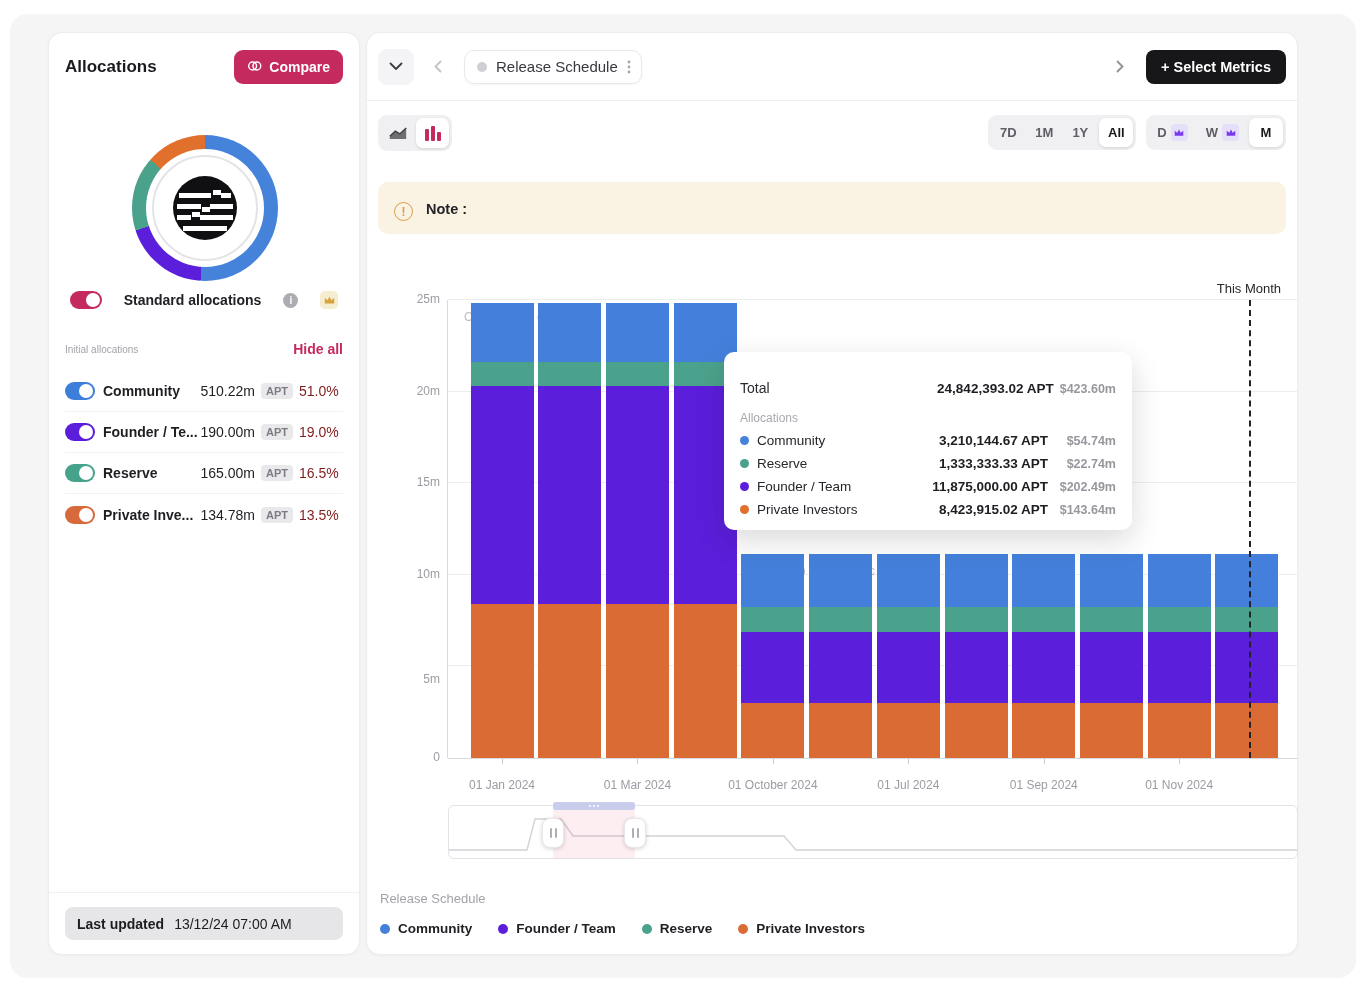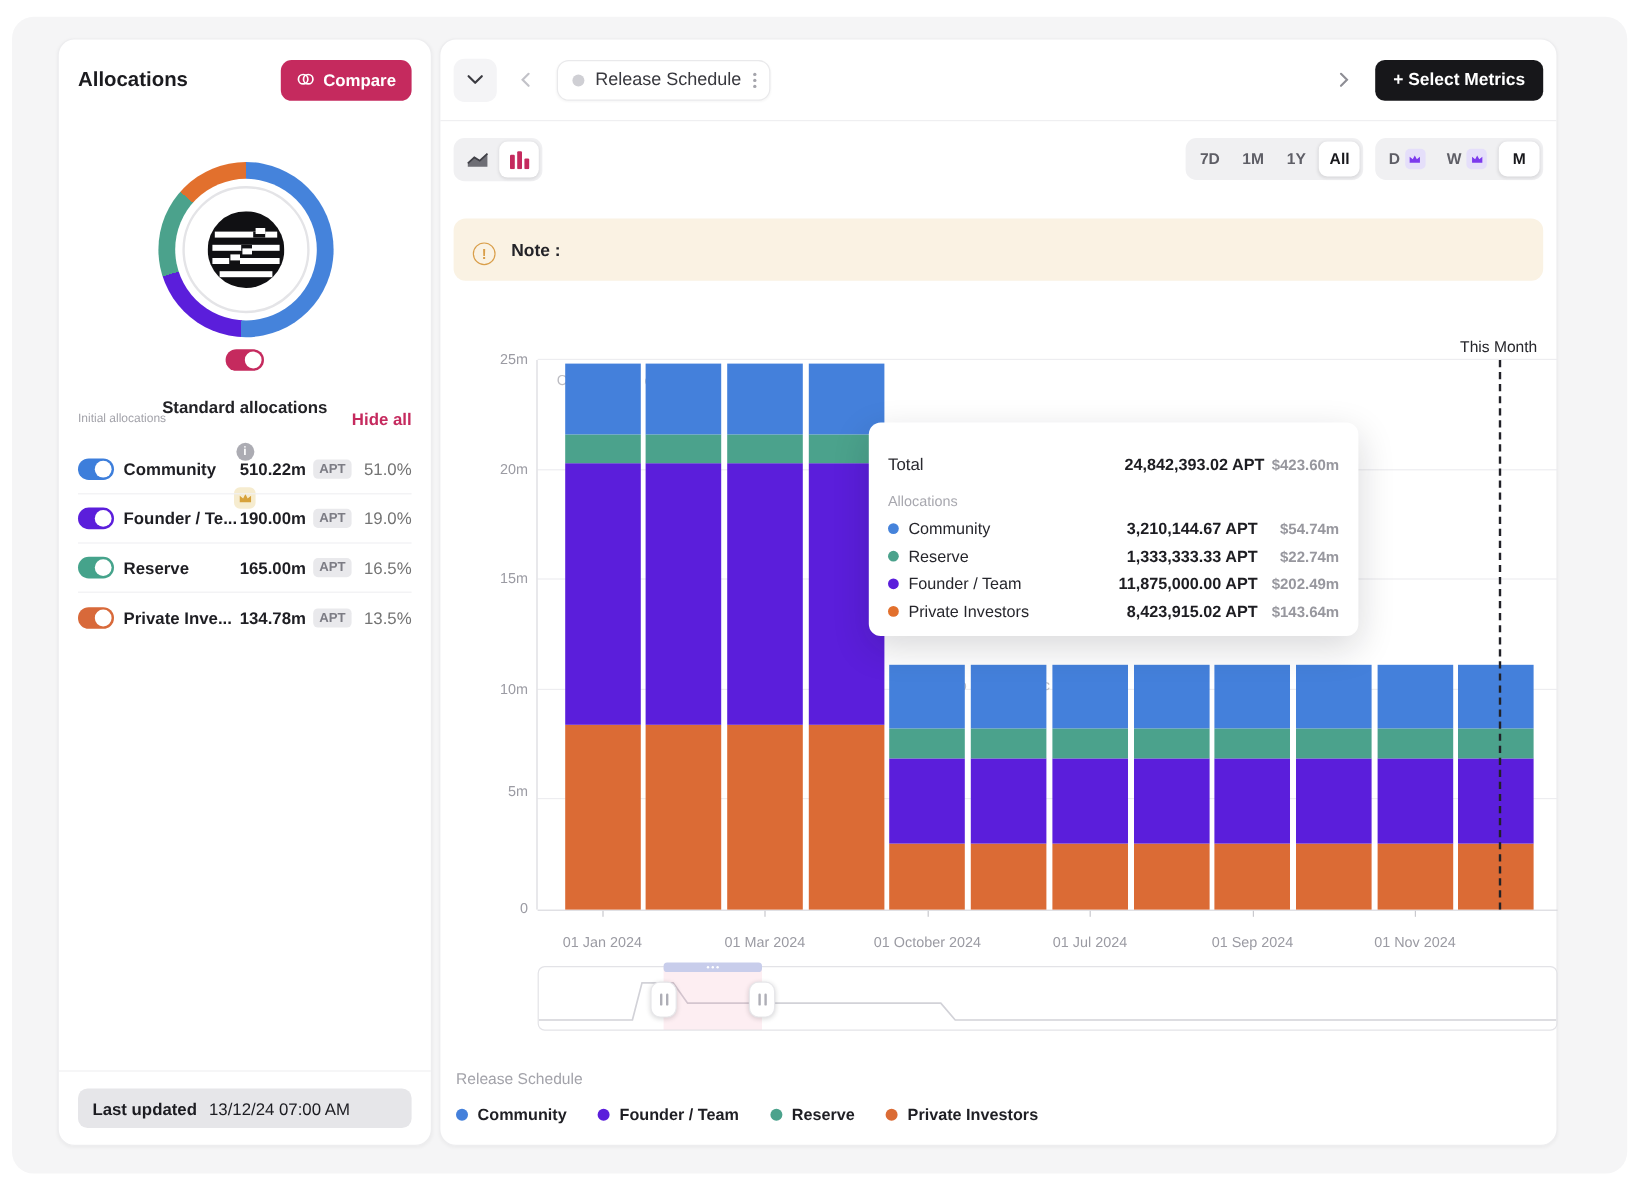--- a/index.html
+++ b/index.html
@@ -9,38 +9,38 @@
   
   .sidebar { left:48px; top:32px; width:312px; height:923px; }
   .sb-header { display:flex; align-items:center; justify-content:space-between; padding:17px 16px 0 16px; }
   .sb-title { font-size:17px; font-weight:700; color:#1B1B1F; }
   .compare-btn { display:flex; align-items:center; gap:7px; background:#C52A5E; color:#fff; border:none; border-radius:9px; height:34px; padding:0 13px; font-size:14px; font-weight:600; font-family:inherit; cursor:pointer; }
   .donut-wrap { position:absolute; left:83px; top:102px; width:146px; height:146px; }
   .donut { position:absolute; inset:0; border-radius:50%; }
   .donut-hole { position:absolute; left:14px; top:14px; width:118px; height:118px; background:#fff; border-radius:50%; }
   .donut-ring2 { position:absolute; left:20px; top:20px; width:106px; height:106px; border:2px solid #E4E4E7; border-radius:50%; }
   .logo { position:absolute; left:41px; top:41px; width:64px; height:64px; }
-  .std-row { position:absolute; left:0; top:258px; width:100%; display:flex; align-items:center; justify-content:center; gap:22px;flex-direction:column; }
+  .std-row { position:absolute; left:0; top:258px; width:100%; display:flex; align-items:center; justify-content:center; gap:22px; }
   .tgl { position:relative; display:inline-block; width:32px; height:18px; border-radius:9px; flex:0 0 auto; cursor:pointer; }
   .tgl .knob { position:absolute; right:2px; top:2px; width:14px; height:14px; background:#fff; border-radius:50%; }
   .std-label { font-size:14px; font-weight:700; color:#222226; }
   .info-dot { width:15px; height:15px; border-radius:50%; background:#ACACB3; color:#fff; font-size:10px; font-weight:700; display:flex; align-items:center; justify-content:center; }
   .crown-badge { width:18px; height:18px; border-radius:5px; background:#F6ECCF; color:#D7A23B; display:flex; align-items:center; justify-content:center; }
   .crown-badge svg, .rbtn .crown svg { display:block; }
   .init-row { position:absolute; left:16px; right:16px; top:308px; display:flex; justify-content:space-between; align-items:center; }
   .init-label { font-size:10px; color:#A3A3AA; }
   .hide-all { font-size:14px; font-weight:700; color:#C52A5E; cursor:pointer; }
   #alloc-rows { position:absolute; left:16px; right:16px; top:338px; }
   .alloc-row { display:flex; align-items:center; height:41px; border-bottom:1px solid #F1F1F3; }
   .alloc-row:last-child { border-bottom:none; }
   .alloc-row .tgl { width:30px; height:18px; }
   .a-name { font-size:14px; font-weight:700; color:#1E1E23; margin-left:8px; flex:1; white-space:nowrap; overflow:hidden; }
-  .a-amount { font-size:14px; font-weight:700; color:#1E1E23; }
+  .a-amount { font-size:14px; font-weight:400; color:#1E1E23; }
   .a-chip { font-size:11px; font-weight:700; color:#7C7C84; background:#E9E9EC; border-radius:4px; padding:2px 5px; margin:0 6px 0 6px; }
-  .a-pct { font-size:14px; color:#737373; width:44px; text-align:right; }
+  .a-pct { font-size:14px; color:#7f1d1d; width:44px; }
   .sb-footer { position:absolute; left:0; right:0; bottom:0; height:62px; border-top:1px solid #F0F0F2; display:flex; align-items:center; padding:0 16px; }
   .updated-pill { width:100%; background:#E6E6E9; border-radius:8px; height:33px; display:flex; align-items:center; gap:10px; padding:0 12px; }
   .updated-pill b { font-size:14px; color:#1C1C21; }
   .updated-pill span { font-size:14px; color:#1C1C21; }
   
   .main { left:366px; top:32px; width:932px; height:923px; }
   .toolbar { position:absolute; left:0; right:0; top:0; height:68px; border-bottom:1px solid #EFEFF1; display:flex; align-items:center; padding:0 11px; }
   .dd-btn { width:36px; height:36px; background:#F4F4F6; border:none; border-radius:9px; display:flex; align-items:center; justify-content:center; cursor:pointer; }
   .nav-chev { width:28px; display:flex; align-items:center; justify-content:center; cursor:pointer; }
   .metric-pill { display:flex; align-items:center; gap:9px; height:34px; border:1px solid #E9E9EB; border-radius:10px; background:#fff; padding:0 10px 0 12px; margin-left:12px; cursor:pointer; box-shadow:0 1px 2px rgba(20,20,25,0.04); }
@@ -276,21 +276,21 @@
 
   <div class="note">
     <span class="note-icon">!</span>
     <span class="note-label">Note :</span>
   </div>
 
   <div class="plot" id="plot">
       <div class="grid axis0" style="top: 458px;"></div>
       <div class="ylab" style="top: 450px;">0</div>
       <div class="grid" style="top: 365.4px;"></div>
-      <div class="ylab" style="top: 352px;">5m</div>
+      <div class="ylab" style="top: 372px;">5m</div>
       <div class="grid" style="top: 273.8px;"></div>
       <div class="ylab" style="top: 266.8px;">10m</div>
       <div class="grid" style="top: 182.2px;"></div>
       <div class="ylab" style="top: 175.2px;">15m</div>
       <div class="grid" style="top: 90.6px;"></div>
       <div class="ylab" style="top: 83.6px;">20m</div>
       <div class="grid" style="top: -1px;"></div>
       <div class="ylab" style="top: -8px;">25m</div>
       <div class="yaxis-line"></div>
       <span class="wm" style="left: 16px; top: 10px;">C</span>

